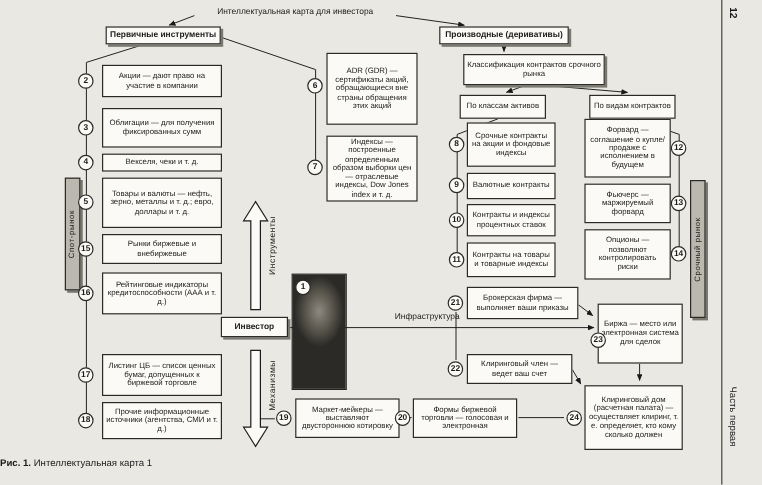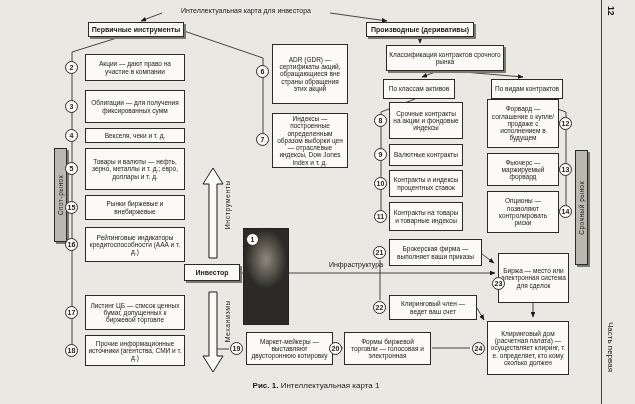--- a/index.html
+++ b/index.html
@@ -84,21 +84,21 @@
   
   #topTitle{position:absolute;z-index:2;left:140px;top:7px;width:212px;text-align:center;font-size:7px}
   #lblInfra{position:absolute;z-index:2;left:302px;top:261px;width:108px;text-align:center;font-size:7px}
   #lblInstr{left:224px;top:180px}
   #lblMech {left:224px;top:300px}
   #photo{
     position:absolute;z-index:2;left:243px;top:228px;width:46px;height:97px;
     border:1px solid #222;
     background:radial-gradient(ellipse 60% 40% at 50% 32%, #8d897e 0%, #56534a 45%, #2b2a26 78%);
   }
-  #caption{position:absolute;z-index:2;left:16px;top:381px;width:600px;text-align:center;font-size:8px}
+  #caption{position:absolute;z-index:2;left:0;top:381px;width:600px;font-size:8px}
   #caption .cl{font-weight:bold}
   #marginLine{position:absolute;z-index:2;left:601px;top:0;width:0;height:404px;border-left:1px solid #46443d}
   #pageNum{position:absolute;z-index:2;left:606px;top:6px;writing-mode:vertical-rl;font-size:8.5px;font-weight:bold}
   #partLabel{position:absolute;z-index:2;left:606px;top:322px;writing-mode:vertical-rl;font-size:8px}
 </style>
 </head>
 <body>
 
 <div id="page">
 

